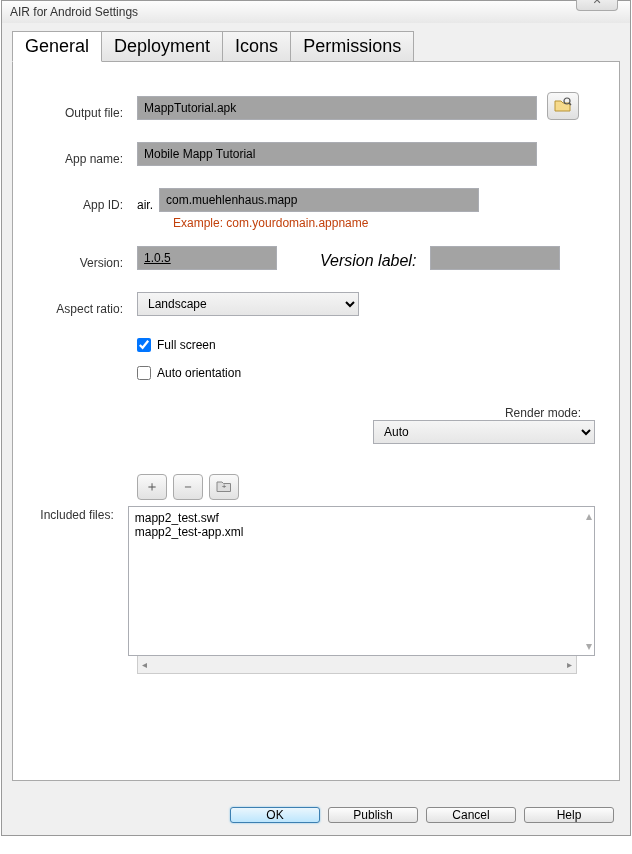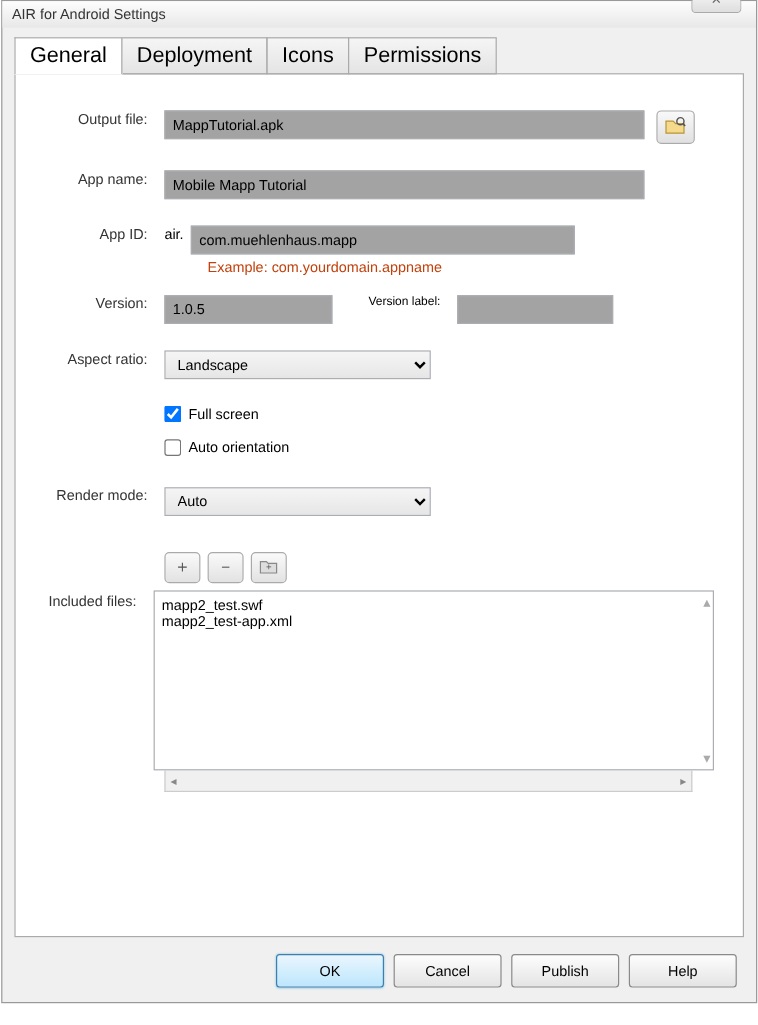--- a/index.html
+++ b/index.html
@@ -67,39 +67,39 @@
       z-index: 2;
     }
     .tab-panel {
       border: 1px solid #aaa;
       background: #fff;
       min-height: 720px;
       padding: 30px 24px 20px 24px;
     }
     .form-row {
       display: flex;
-      align-items: flex-start;
+      align-items: flex-end;
       margin-bottom: 22px;
     }
     .form-label {
       width: 100px;
       text-align: right;
       padding-right: 14px;
       color: #333;
       font-size: 12px;
     }
     .text-input {
       height: 24px;
       border: 1px solid #abadb3;
       padding: 2px 6px;
       font-size: 12px;
       background: #a3a3a3;
     }
     .text-input.wide { width: 400px; }
-    .text-input.short { width: 140px; }
+    .text-input.short { width: 140px; text-decoration: underline; }
     .text-input.mid { width: 320px; }
     .text-input.ver { width: 130px; }
     .browse-btn {
       width: 32px;
       height: 28px;
       border: 1px solid #aaa;
       border-radius: 4px;
       margin-left: 10px;
       background: linear-gradient(#f9f9f9, #e0e0e0);
       cursor: pointer;
@@ -189,35 +189,36 @@
     }
     .button-row {
       position: absolute;
       bottom: 12px;
       right: 16px;
       display: flex;
       gap: 8px;
     }
     .btn {
       min-width: 90px;
-      height: 28px;
+      height: 16px;
       border: 1px solid #8a8a8a;
       border-radius: 3px;
       background: linear-gradient(#fdfdfd,#e4e4e4);
       cursor: pointer;
       font-size: 12px;
     }
     .btn.primary {
       border: 1px solid #3c7fb1;
       background: linear-gradient(#eaf6fd,#bde6fd);
       box-shadow: 0 0 2px #6fbce6;
     }
     .vlabel {
-      margin: 0 14px 0 30px;
-      font-size: 10px;
+      margin: 0 14px 0 43px;
+      font-size: 16px;
+      font-style: italic;
     }
   </style>
 </head>
 <body>
 
 <div class="window">
   <div class="titlebar">
     <span class="titlebar-text">AIR for Android Settings</span>
     <div class="close-x">✕</div>
   </div>
@@ -274,21 +275,21 @@
 
       <div class="checkbox-row">
         <input type="checkbox" checked="" style="">
         <span>Full screen</span>
       </div>
       <div class="checkbox-row" style="margin-bottom:26px;">
         <input type="checkbox" style="">
         <span>Auto orientation</span>
       </div>
 
-      <div class="form-row" style="margin-bottom:30px;">
+      <div class="form-row" style="margin-bottom:30px;flex-direction:column;">
         <div class="form-label">Render mode:</div>
         <select class="select">
           <option>Auto</option>
         </select>
       </div>
 
       <div class="iconbar">
         <div class="iconbtn">
           <span>＋</span>
         </div>
@@ -317,17 +318,17 @@
       <div class="hscroll">
         <span>◂</span>
         <span>▸</span>
       </div>
 
     </div>
   </div>
 
   <div class="button-row">
     <button class="btn primary">OK</button>
+    <button class="btn">Publish</button>
     <button class="btn">Cancel</button>
-    <button class="btn">Publish</button>
     <button class="btn">Help</button>
   </div>
 </div>
 
 </body></html>

